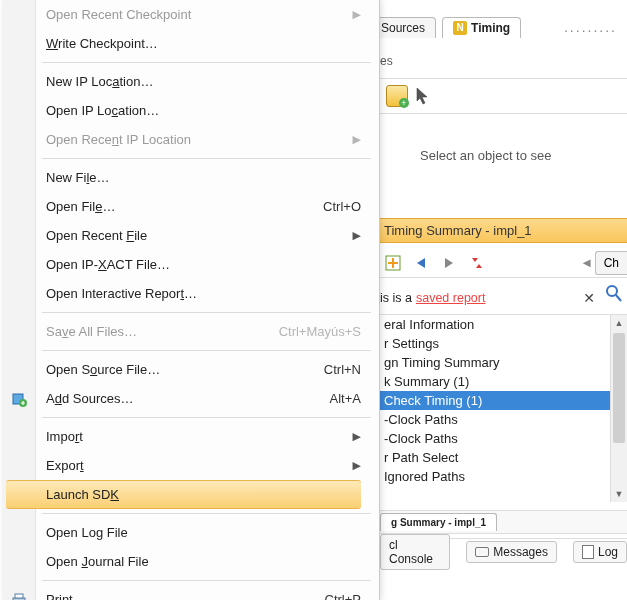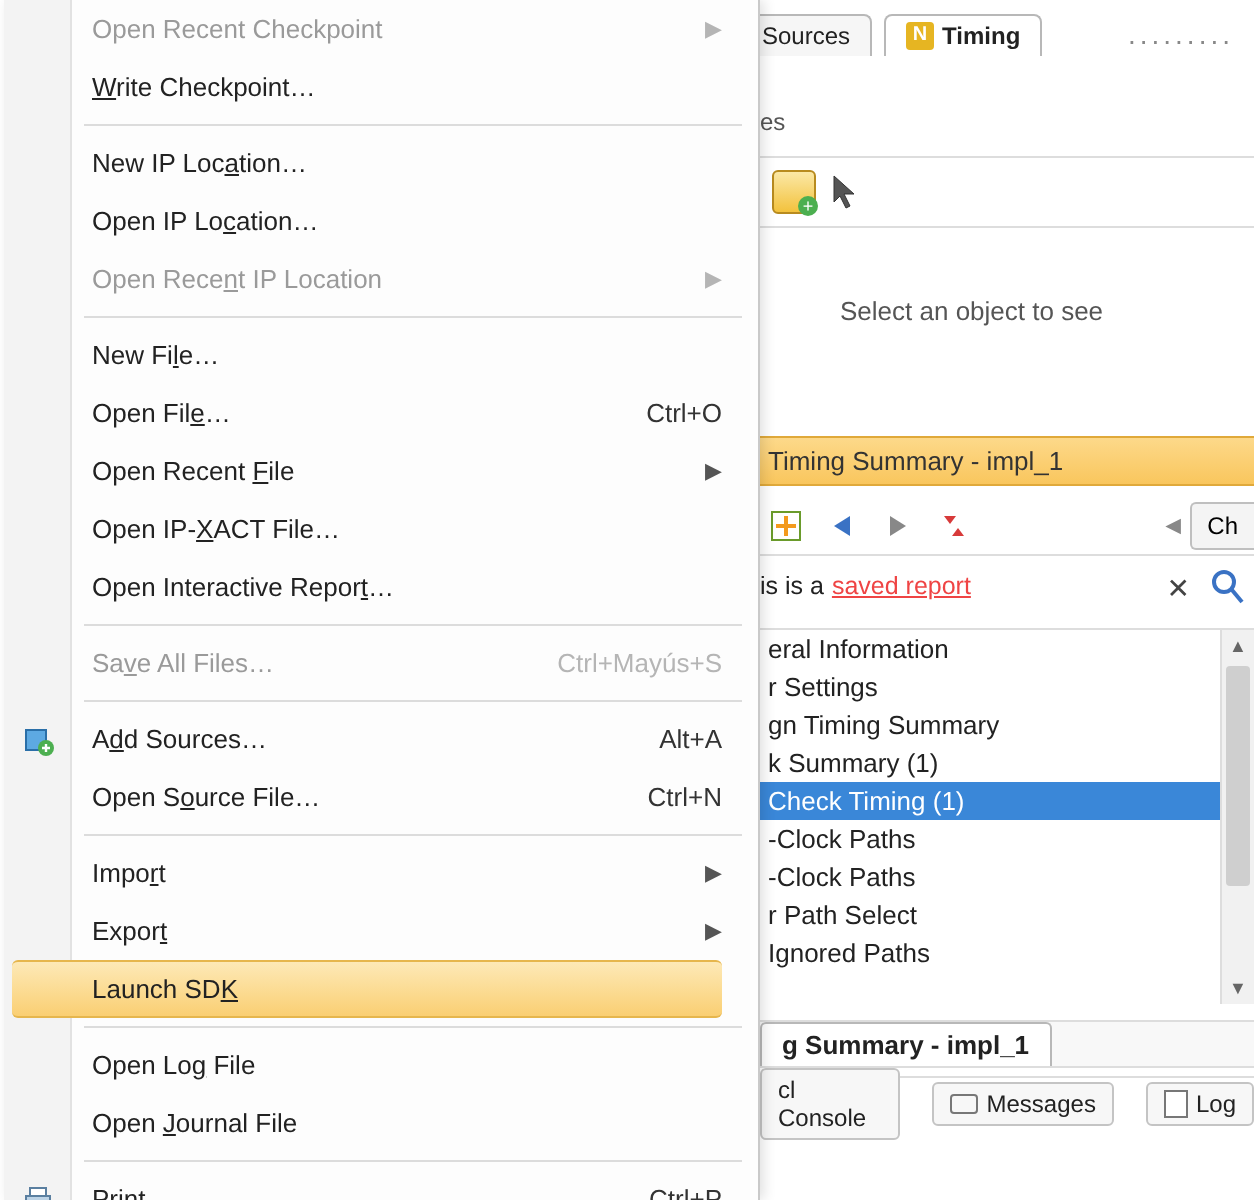--- a/index.html
+++ b/index.html
@@ -9,21 +9,21 @@
     background: #fff;
     width: 627px;
     height: 600px;
     overflow: hidden;
     position: relative;
     color: #222;
   }
   
   .tab-strip {
     position: absolute;
-    top: 4px;
+    top: 14px;
     left: 370px;
     right: 0;
     height: 26px;
     display: flex;
     align-items: center;
     gap: 6px;
   }
   .tab {
     display: inline-flex;
     align-items: center;
@@ -153,21 +153,21 @@
     right: 34px;
     color: #888;
   }
   .saved-row {
     position: absolute;
     top: 286px;
     left: 380px;
     right: 28px;
     height: 24px;
     display: flex;
-    align-items: flex-start;
+    align-items: center;
     gap: 4px;
     font-size: 12.5px;
   }
   .saved-row .link { color: #ef4444; text-decoration: underline; cursor: pointer; }
   .close-x { margin-left: auto; font-size: 14px; color: #444; cursor: pointer; padding: 0 4px; }
   .magnify {
     position: absolute;
     top: 284px; right: 4px;
     width: 18px; height: 20px;
   }
@@ -225,21 +225,21 @@
     border-top: 1px solid #ddd;
     border-bottom: 1px solid #ddd;
     background: #f8f8f8;
   }
   .sub-tab {
     padding: 3px 10px;
     border: 1px solid #b8b8b8;
     border-bottom: none;
     border-radius: 3px 3px 0 0;
     background: #fff;
-    font-size: 13px;
+    font-size: 10px;
     font-weight: 700;
   }
   .bottom-tab-strip {
     position: absolute;
     bottom: 36px;
     left: 380px;
     right: 0;
     height: 26px;
     display: flex;
     align-items: center;
@@ -465,34 +465,34 @@
     <div class="menu-item">
       <span>Open Interactive Repor<span class="u">t</span>…</span>
     </div>
     <div class="menu-sep"></div>
     <div class="menu-item disabled">
       <span>Sa<span class="u">v</span>e All Files…</span>
       <span class="shortcut">Ctrl+Mayús+S</span>
     </div>
     <div class="menu-sep"></div>
     <div class="menu-item">
+      <span>Open S<span class="u">o</span>urce File…</span>
+      <span class="shortcut">Ctrl+N</span>
+    </div>
+    <div class="menu-item">
       <span class="menu-icon">
         <svg width="16" height="16">
             <rect x="2" y="3" width="10" height="10" fill="#5da9e2" stroke="#2a6fa8"></rect>
             <circle cx="12" cy="12" r="4" fill="#4caf50"></circle>
             <path d="M10 12 h4 M12 10 v4" stroke="#fff" stroke-width="1.2"></path>
           </svg>
       </span>
       <span>A<span class="u">d</span>d Sources…</span>
       <span class="shortcut">Alt+A</span>
     </div>
-    <div class="menu-item">
-      <span>Open S<span class="u">o</span>urce File…</span>
-      <span class="shortcut">Ctrl+N</span>
-    </div>
     <div class="menu-sep"></div>
     <div class="menu-item">
       <span>Impo<span class="u">r</span>t</span>
       <span class="submenu-arrow">▶</span>
     </div>
     <div class="menu-item">
       <span>Expor<span class="u">t</span></span>
       <span class="submenu-arrow">▶</span>
     </div>
     <div class="menu-item hovered">

